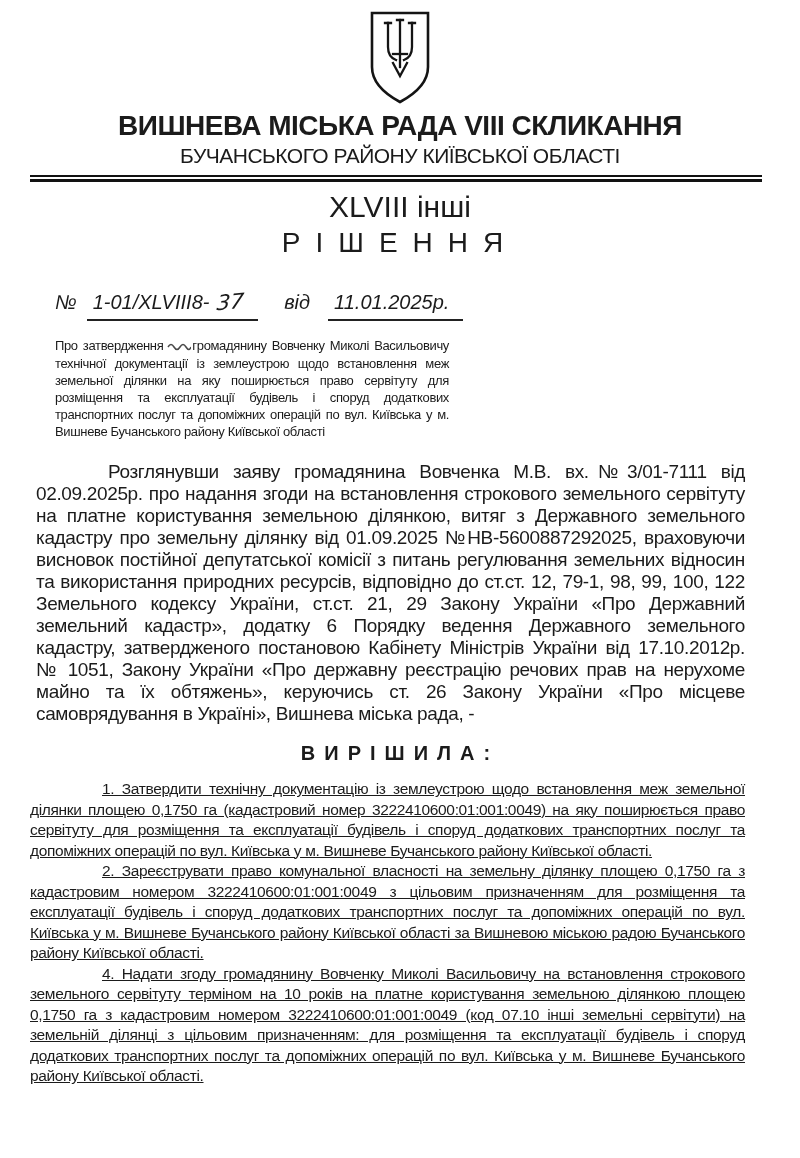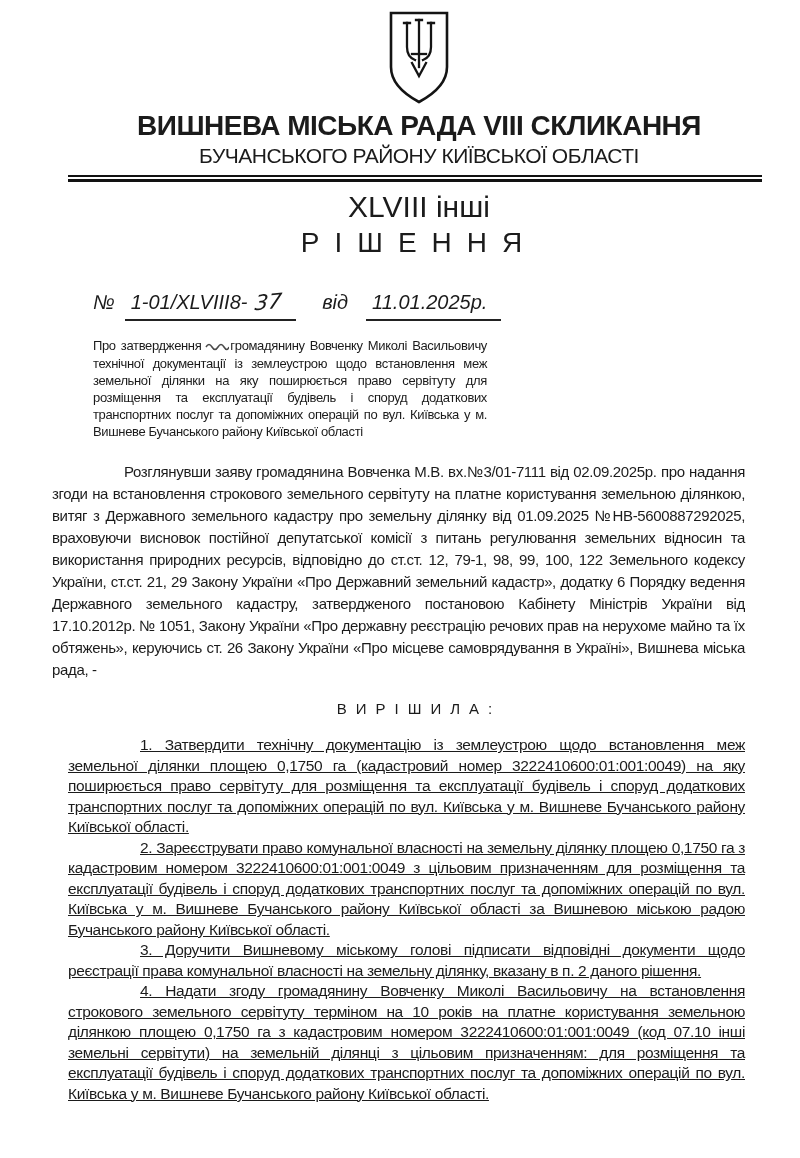--- a/index.html
+++ b/index.html
@@ -6,21 +6,20 @@
   .page{
     position:relative;
     width:800px;height:1158px;
     margin:0 auto;
     background:#ffffff;
     color:#1b1b1b;
     font-family:"Liberation Sans",sans-serif;
     overflow:hidden;
     box-sizing:border-box;
     padding-top:10px;
-    padding-left:38px;
   }
   .emblem-wrap{text-align:center;height:97px;}
   .emblem-wrap svg{display:inline-block;}
   .title{
     text-align:center;
     font-weight:bold;
     font-size:28px;
     letter-spacing:-0.5px;
     line-height:34px;
     margin-top:2px;
@@ -75,32 +74,32 @@
   .subject{
     width:394px;
     margin:16px 0 0 55px;
     font-size:13px;
     letter-spacing:-0.35px;
     line-height:17px;
     text-align:justify;
   }
   .strike-mark{display:inline-block;vertical-align:middle;margin:0 1px 0 4px;}
   .bodytext{
-    margin:21px 55px 0 14px;
-    font-size:15px;
+    margin:21px 55px 0 36px;
+    font-size:19px;
     letter-spacing:-0.35px;
     line-height:22px;
     text-align:justify;
   }
   .bodytext p,.items p{margin:0;}
   .preamble{text-indent:72px;}
   .resolved{
     text-align:center;
-    font-size:15px;
-    font-weight:normal;
+    font-size:20px;
+    font-weight:bold;
     letter-spacing:9px;
     margin-top:15px;
     line-height:26px;
   }
   .items{
     margin:13px 55px 0 30px;
     font-size:15.5px;
     letter-spacing:-0.35px;
     line-height:20.5px;
     text-align:justify;
@@ -146,17 +145,16 @@
 
   <div class="bodytext">
     <p class="preamble">Розглянувши заяву громадянина Вовченка М.В. вх.№3/01-7111 від 02.09.2025р. про надання згоди на встановлення строкового земельного сервітуту на платне користування земельною ділянкою, витяг з Державного земельного кадастру про земельну ділянку від 01.09.2025 №НВ-5600887292025, враховуючи висновок постійної депутатської комісії з питань регулювання земельних відносин та використання природних ресурсів, відповідно до ст.ст. 12, 79-1, 98, 99, 100, 122 Земельного кодексу України, ст.ст. 21, 29 Закону України «Про Державний земельний кадастр», додатку 6 Порядку ведення Державного земельного кадастру, затвердженого постановою Кабінету Міністрів України від 17.10.2012р. № 1051, Закону України «Про державну реєстрацію речових прав на нерухоме майно та їх обтяжень», керуючись ст. 26 Закону України «Про місцеве самоврядування в Україні», Вишнева міська рада, -</p>
   </div>
 
   <div class="resolved">ВИРІШИЛА:</div>
 
   <div class="items">
     <p>1. Затвердити технічну документацію із землеустрою щодо встановлення меж земельної ділянки площею 0,1750 га (кадастровий номер 3222410600:01:001:0049) на яку поширюється право сервітуту для розміщення та експлуатації будівель і споруд додаткових транспортних послуг та допоміжних операцій по вул. Київська у м. Вишневе Бучанського району Київської області.</p>
     <p>2. Зареєструвати право комунальної власності на земельну ділянку площею 0,1750 га з кадастровим номером 3222410600:01:001:0049 з цільовим призначенням для розміщення та експлуатації будівель і споруд додаткових транспортних послуг та допоміжних операцій по вул. Київська у м. Вишневе Бучанського району Київської області за Вишневою міською радою Бучанського району Київської області.</p>
-    <p>3. Доручити Вишневому міському голові підписати відповідні документи щодо реєстрації права комунальної власності на земельну ділянку, вказану в п. 2 даного рішення.</p>
     <p>4. Надати згоду громадянину Вовченку Миколі Васильовичу на встановлення строкового земельного сервітуту терміном на 10 років на платне користування земельною ділянкою площею 0,1750 га з кадастровим номером 3222410600:01:001:0049 (код 07.10 інші земельні сервітути) на земельній ділянці з цільовим призначенням: для розміщення та експлуатації будівель і споруд додаткових транспортних послуг та допоміжних операцій по вул. Київська у м. Вишневе Бучанського району Київської області.</p>
   </div>
 
 </div>
 
 </body></html>

